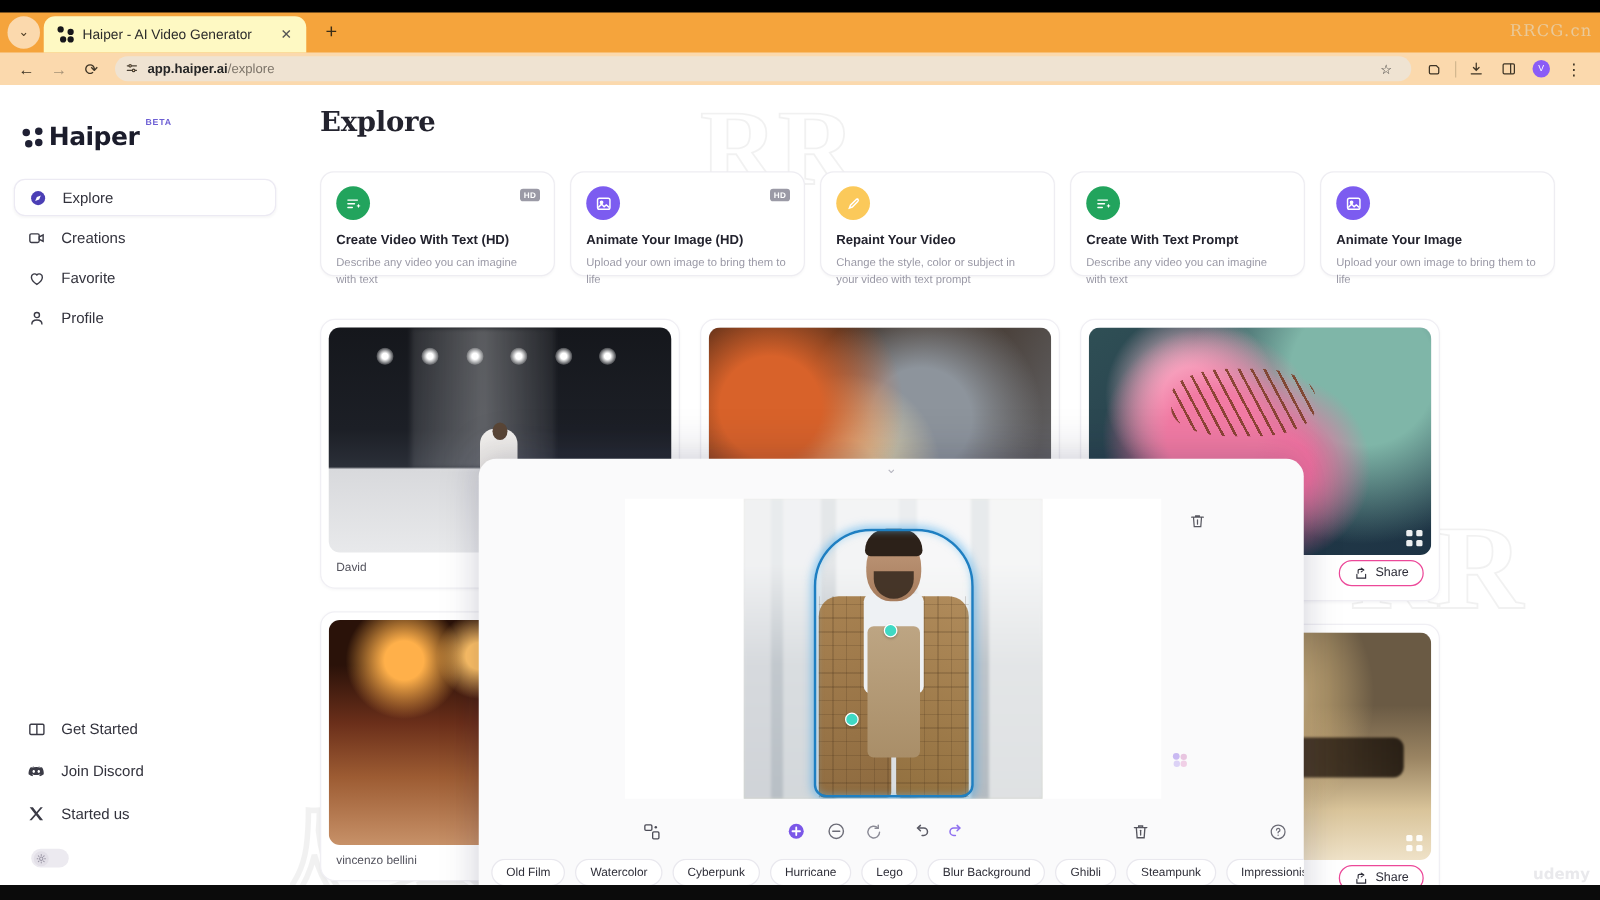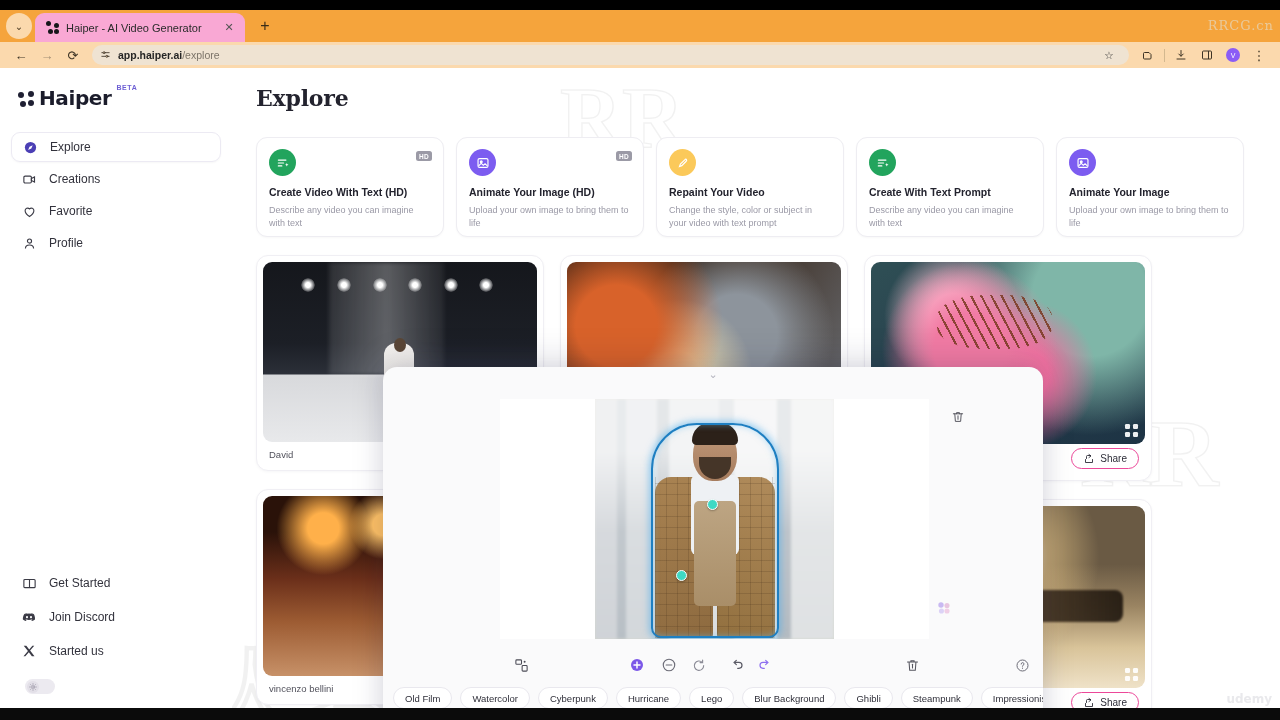--- a/index.html
+++ b/index.html
@@ -19,21 +19,21 @@
   .browser { position: absolute; left:0; top:10px; width:1280px; height:58px; background:#f5a43c; }
   .tabstrip { position:relative; height:32px; display:flex; align-items:flex-end; padding-left:4px; }
   .tab-chevron {
     width:26px; height:26px; margin:0 3px 3px 2px; border-radius:13px;
     background:#fbd9ad; display:flex; align-items:center; justify-content:center;
     color:#4a3a22; font-size:10px;
   }
   .tab {
     display:flex; align-items:center; gap:7px;
     height:29px; padding:0 9px 0 11px; min-width:210px;
-    background:#f9a8d4; border-radius:9px 9px 0 0;
+    background:#fef9c3; border-radius:9px 9px 0 0;
     font-size:11px; color:#2b2b2b; position:relative;
   }
   .tab .favicon { width:13px; height:13px; position:relative; flex:0 0 13px; }
   .tab .favicon i {
     position:absolute; background:#16161a; border-radius:50%;
   }
   .tab .favicon i:nth-child(1){ width:5px;height:5px; left:0; top:0; }
   .tab .favicon i:nth-child(2){ width:5px;height:5px; right:0; top:1.5px; }
   .tab .favicon i:nth-child(3){ width:5px;height:5px; left:1.5px; bottom:0; }
   .tab .favicon i:nth-child(4){ width:5px;height:5px; right:0; bottom:0; }
@@ -62,21 +62,21 @@
   .page { position:absolute; left:0; top:68px; width:1280px; height:640px; background:#ffffff; overflow:hidden; }
 
   
   .wm { position:absolute; pointer-events:none; user-select:none;
         color:rgba(0,0,0,0.045); font-weight:700; white-space:nowrap; }
   .wm.outline { color:transparent; -webkit-text-stroke:1.5px rgba(0,0,0,0.055);
                 font-family:"Liberation Serif", serif; }
 
   
   .sidebar { position:absolute; left:0; top:0; width:232px; height:640px; background:#fff; }
-  .brand { display:flex; align-items:flex-start; gap:5px; padding:18px 0 0 18px; }
+  .brand { display:flex; align-items:flex-start; gap:5px; padding:29px 0 0 18px; }
   .brand-mark { width:16px; height:16px; position:relative; margin-top:5px; }
   .brand-mark i { position:absolute; background:#1f2033; border-radius:50%; }
   .brand-mark i:nth-child(1){ width:6px;height:6px; left:0; top:1px;}
   .brand-mark i:nth-child(2){ width:6px;height:6px; right:0; top:0;}
   .brand-mark i:nth-child(3){ width:6px;height:6px; left:2px; bottom:0;}
   .brand-mark i:nth-child(4){ width:6px;height:6px; right:0; bottom:1px;}
   .brand-name { font-family:"DejaVu Sans", sans-serif; font-weight:700; font-size:20px;
                 color:#1b1c2b; letter-spacing:-0.4px; line-height:1; margin-top:2px; }
   .brand-beta { font-size:7px; font-weight:700; color:#6d5fd4; letter-spacing:0.6px; margin-top:-2px; }
 
@@ -92,21 +92,21 @@
                   display:flex; align-items:center; padding:1.5px; }
   .theme-knob { width:12px; height:12px; border-radius:50%; background:#e2dfe7;
                 display:flex; align-items:center; justify-content:center; font-size:7px; color:#9a96a5; }
 
   
   .main { position:absolute; left:232px; top:0; width:1048px; height:640px; overflow:hidden; }
   .page-title { font-family:"DejaVu Serif", serif; font-weight:700; font-size:22px; color:#23232e;
                 margin:17px 0 0 24px; letter-spacing:-0.2px; }
 
   .cards-row { position:absolute; left:24px; top:69px; display:flex; gap:12px; }
-  .fcard { width:188px; height:100px; background:#fff; border:1px solid #eeedf2; border-radius:11px;
+  .fcard { width:188px; height:84px; background:#fff; border:1px solid #eeedf2; border-radius:11px;
            padding:11px 12px; position:relative; box-shadow:0 1px 2px rgba(20,20,40,.03); flex:0 0 188px; }
   .fcard-ico { width:27px; height:27px; border-radius:50%; display:flex; align-items:center;
                justify-content:center; color:#fff; }
   .fcard-hd { position:absolute; right:11px; top:13px; background:#9b9aa6; color:#fff;
               font-size:6.5px; font-weight:700; padding:1.5px 3px; border-radius:2.5px; letter-spacing:.3px;}
   .fcard-title { font-size:10.5px; font-weight:600; color:#23232e; margin-top:10px; }
   .fcard-desc { font-size:9px; color:#9a99a6; line-height:1.45; margin-top:6px; }
 
   
   .gallery { position:absolute; left:24px; top:187px; width:1024px; display:flex; gap:16px; }

